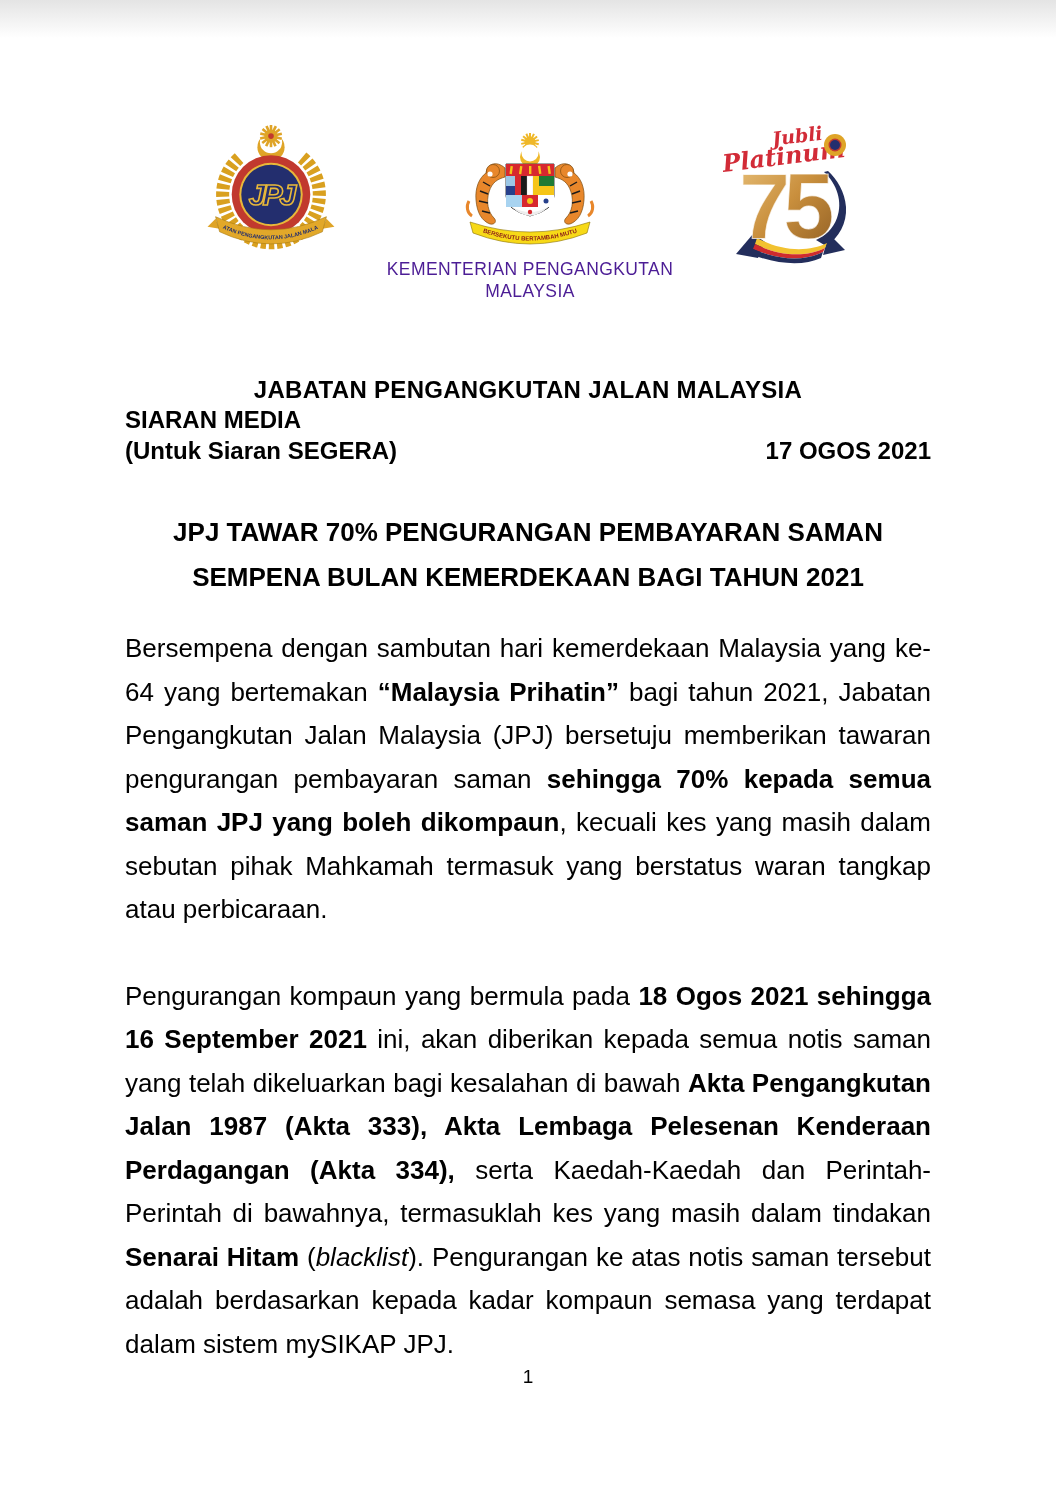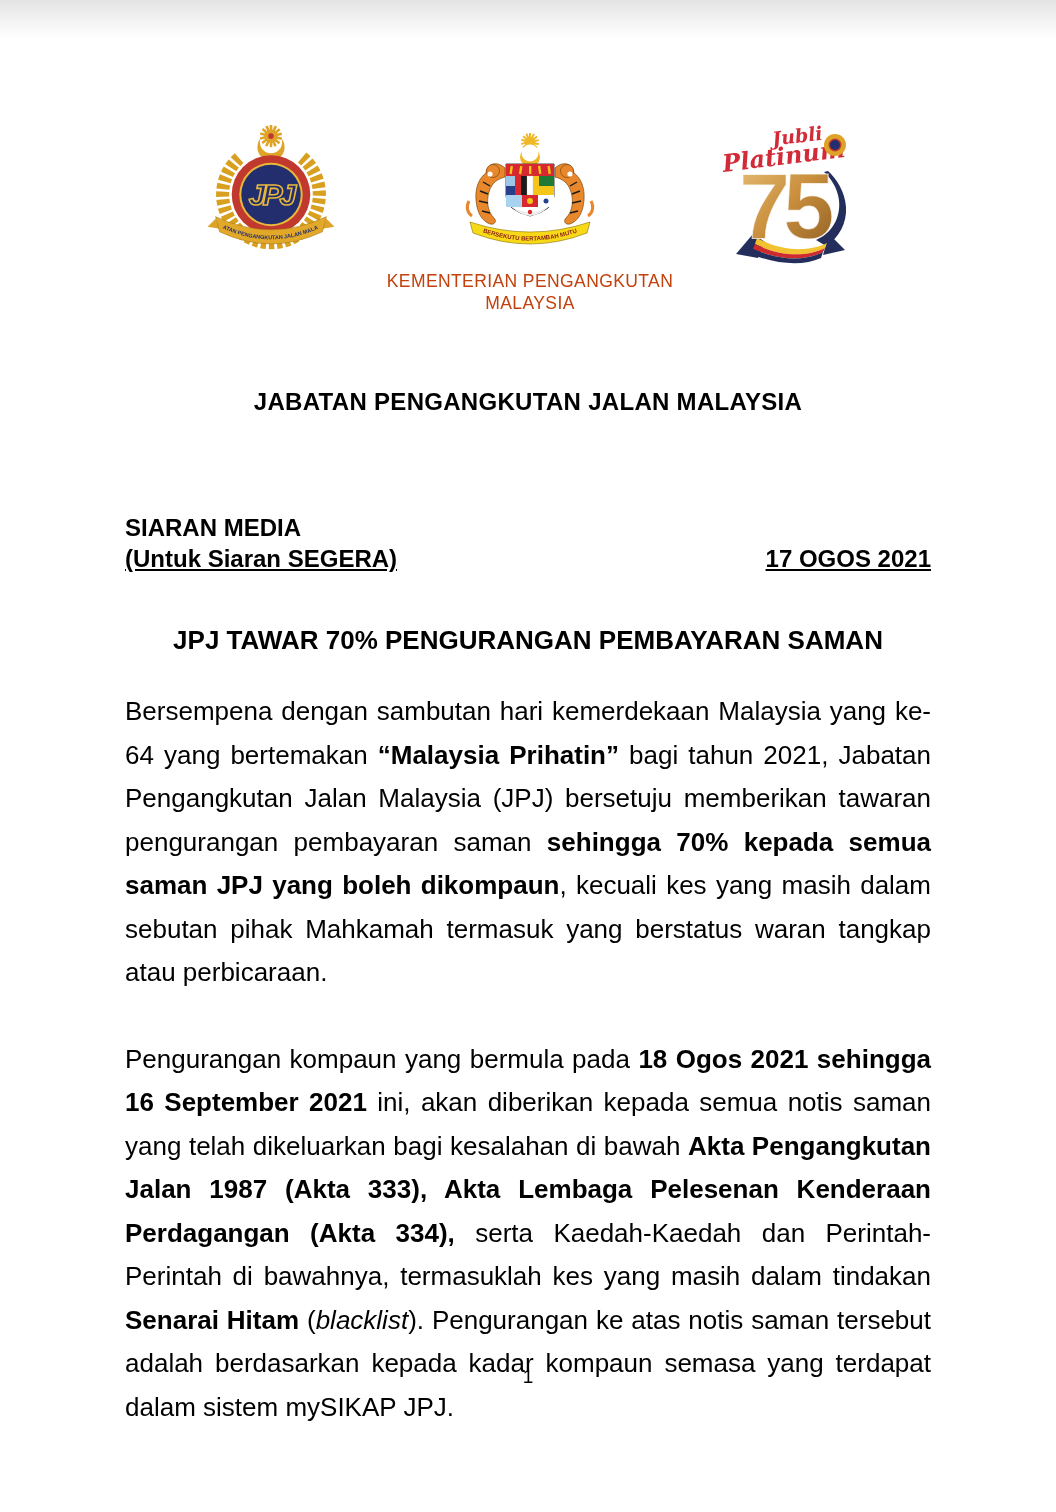--- a/index.html
+++ b/index.html
@@ -24,42 +24,41 @@
   }
   .logos-row {
     padding-top: 122px;
     display: flex;
     justify-content: center;
     align-items: flex-start;
     gap: 50px;
   }
   .logo-col-center { display: flex; flex-direction: column; align-items: center; margin-top: 8px; }
   .ministry-text {
-    margin-top: 18px;
-    text-align: center;
-    color: #c2410c;
+    margin-top: 6px;
+    text-align: center;
+    color: #4c1d95;
     font-size: 17.5px;
     line-height: 22px;
     letter-spacing: 0.4px;
     font-weight: 500;
   }
   .doc-title {
     margin-top: 74px;
     text-align: center;
     font-size: 24px;
     font-weight: bold;
     letter-spacing: 0.3px;
   }
   .meta-block {
-    margin-top: 96px;
     font-size: 24px;
     font-weight: bold;
     line-height: 31px;
   }
-  .meta-row2 { display: flex; justify-content: space-between; text-decoration: underline; }
+  .meta-row2 { display: flex; justify-content: space-between; }
   .heading {
     margin-top: 44px;
     text-align: center;
     font-size: 26px;
     font-weight: bold;
     line-height: 45px;
   }
   .paragraphs { margin-top: 27px; }
   p.body-para {
     font-size: 26px;
@@ -260,20 +259,21 @@
   <div class="meta-block">
     <div>SIARAN MEDIA</div>
     <div class="meta-row2">
       <span>(Untuk Siaran SEGERA)</span>
       <span>17 OGOS 2021</span>
     </div>
   </div>
 
   <div class="heading">
     <div>JPJ TAWAR 70% PENGURANGAN PEMBAYARAN SAMAN</div>
+    <div>SEMPENA BULAN KEMERDEKAAN BAGI TAHUN 2021</div>
   </div>
 
   <div class="paragraphs">
       <p class="body-para"><span>Bersempena dengan sambutan hari kemerdekaan Malaysia yang ke-64 yang bertemakan </span><span class="b">“Malaysia Prihatin”</span><span> bagi tahun 2021, Jabatan Pengangkutan Jalan Malaysia (JPJ) bersetuju memberikan tawaran pengurangan pembayaran saman </span><span class="b">sehingga 70% kepada semua saman JPJ yang boleh dikompaun</span><span>, kecuali kes yang masih dalam sebutan pihak Mahkamah termasuk yang berstatus waran tangkap atau perbicaraan.</span></p>
       <p class="body-para"><span>Pengurangan kompaun yang bermula pada </span><span class="b">18 Ogos 2021 sehingga 16 September 2021</span><span> ini, akan diberikan kepada semua notis saman yang telah dikeluarkan bagi kesalahan di bawah </span><span class="b">Akta Pengangkutan Jalan 1987 (Akta 333), Akta Lembaga Pelesenan Kenderaan Perdagangan (Akta 334),</span><span> serta Kaedah-Kaedah dan Perintah-Perintah di bawahnya, termasuklah kes yang masih dalam tindakan </span><span class="b">Senarai Hitam</span><span> (</span><span class="i">blacklist</span><span>). Pengurangan ke atas notis saman tersebut adalah berdasarkan kepada kadar kompaun semasa yang terdapat dalam sistem mySIKAP JPJ.</span></p>
     </div>
 
   <div class="page-number">1</div>
 </div>
 

